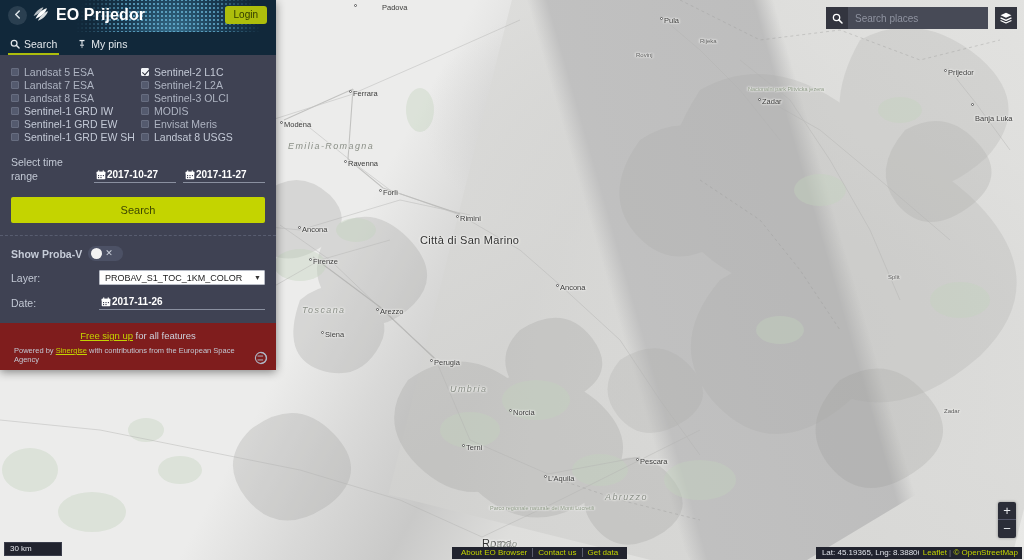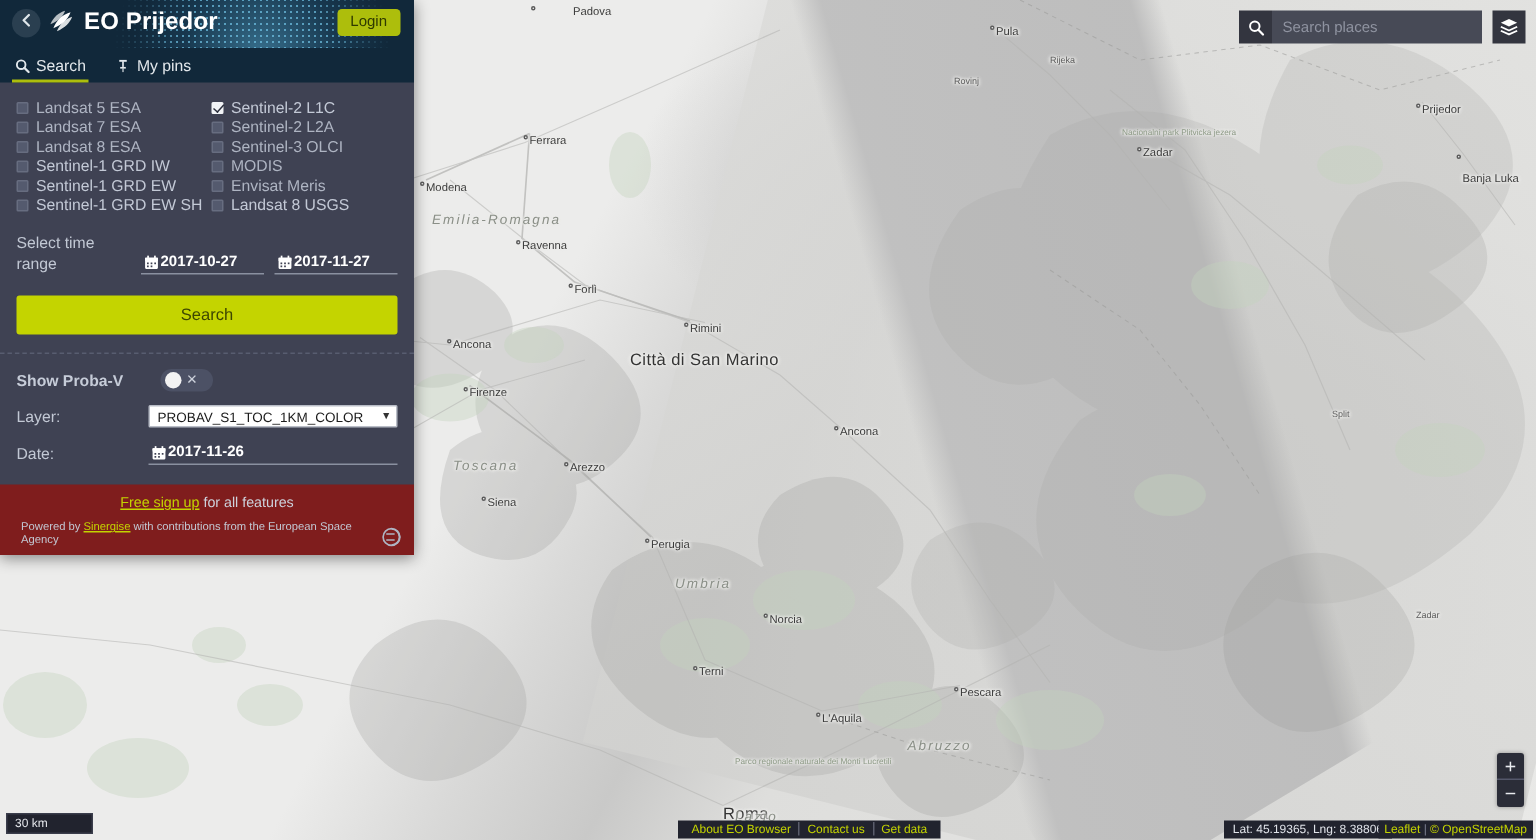--- a/index.html
+++ b/index.html
@@ -255,21 +255,21 @@
     font-family: "Liberation Sans", sans-serif;
     cursor: pointer;
   }
   .divider {
     margin: 12px -11px 0;
     border-top: 1px dashed #585d70;
   }
   .proba-row {
     display: flex; align-items: center;
     margin-top: 10px;
-    gap: 25px;
+    gap: 6px;
   }
   .proba-title { color: #c6ccd8; font-size: 10.5px; font-weight: bold; }
   .toggle {
     width: 35px; height: 15px;
     background: #4c5165;
     border-radius: 8px;
     display: flex; align-items: center;
     padding: 0 3px;
     gap: 3px;
     cursor: pointer;

